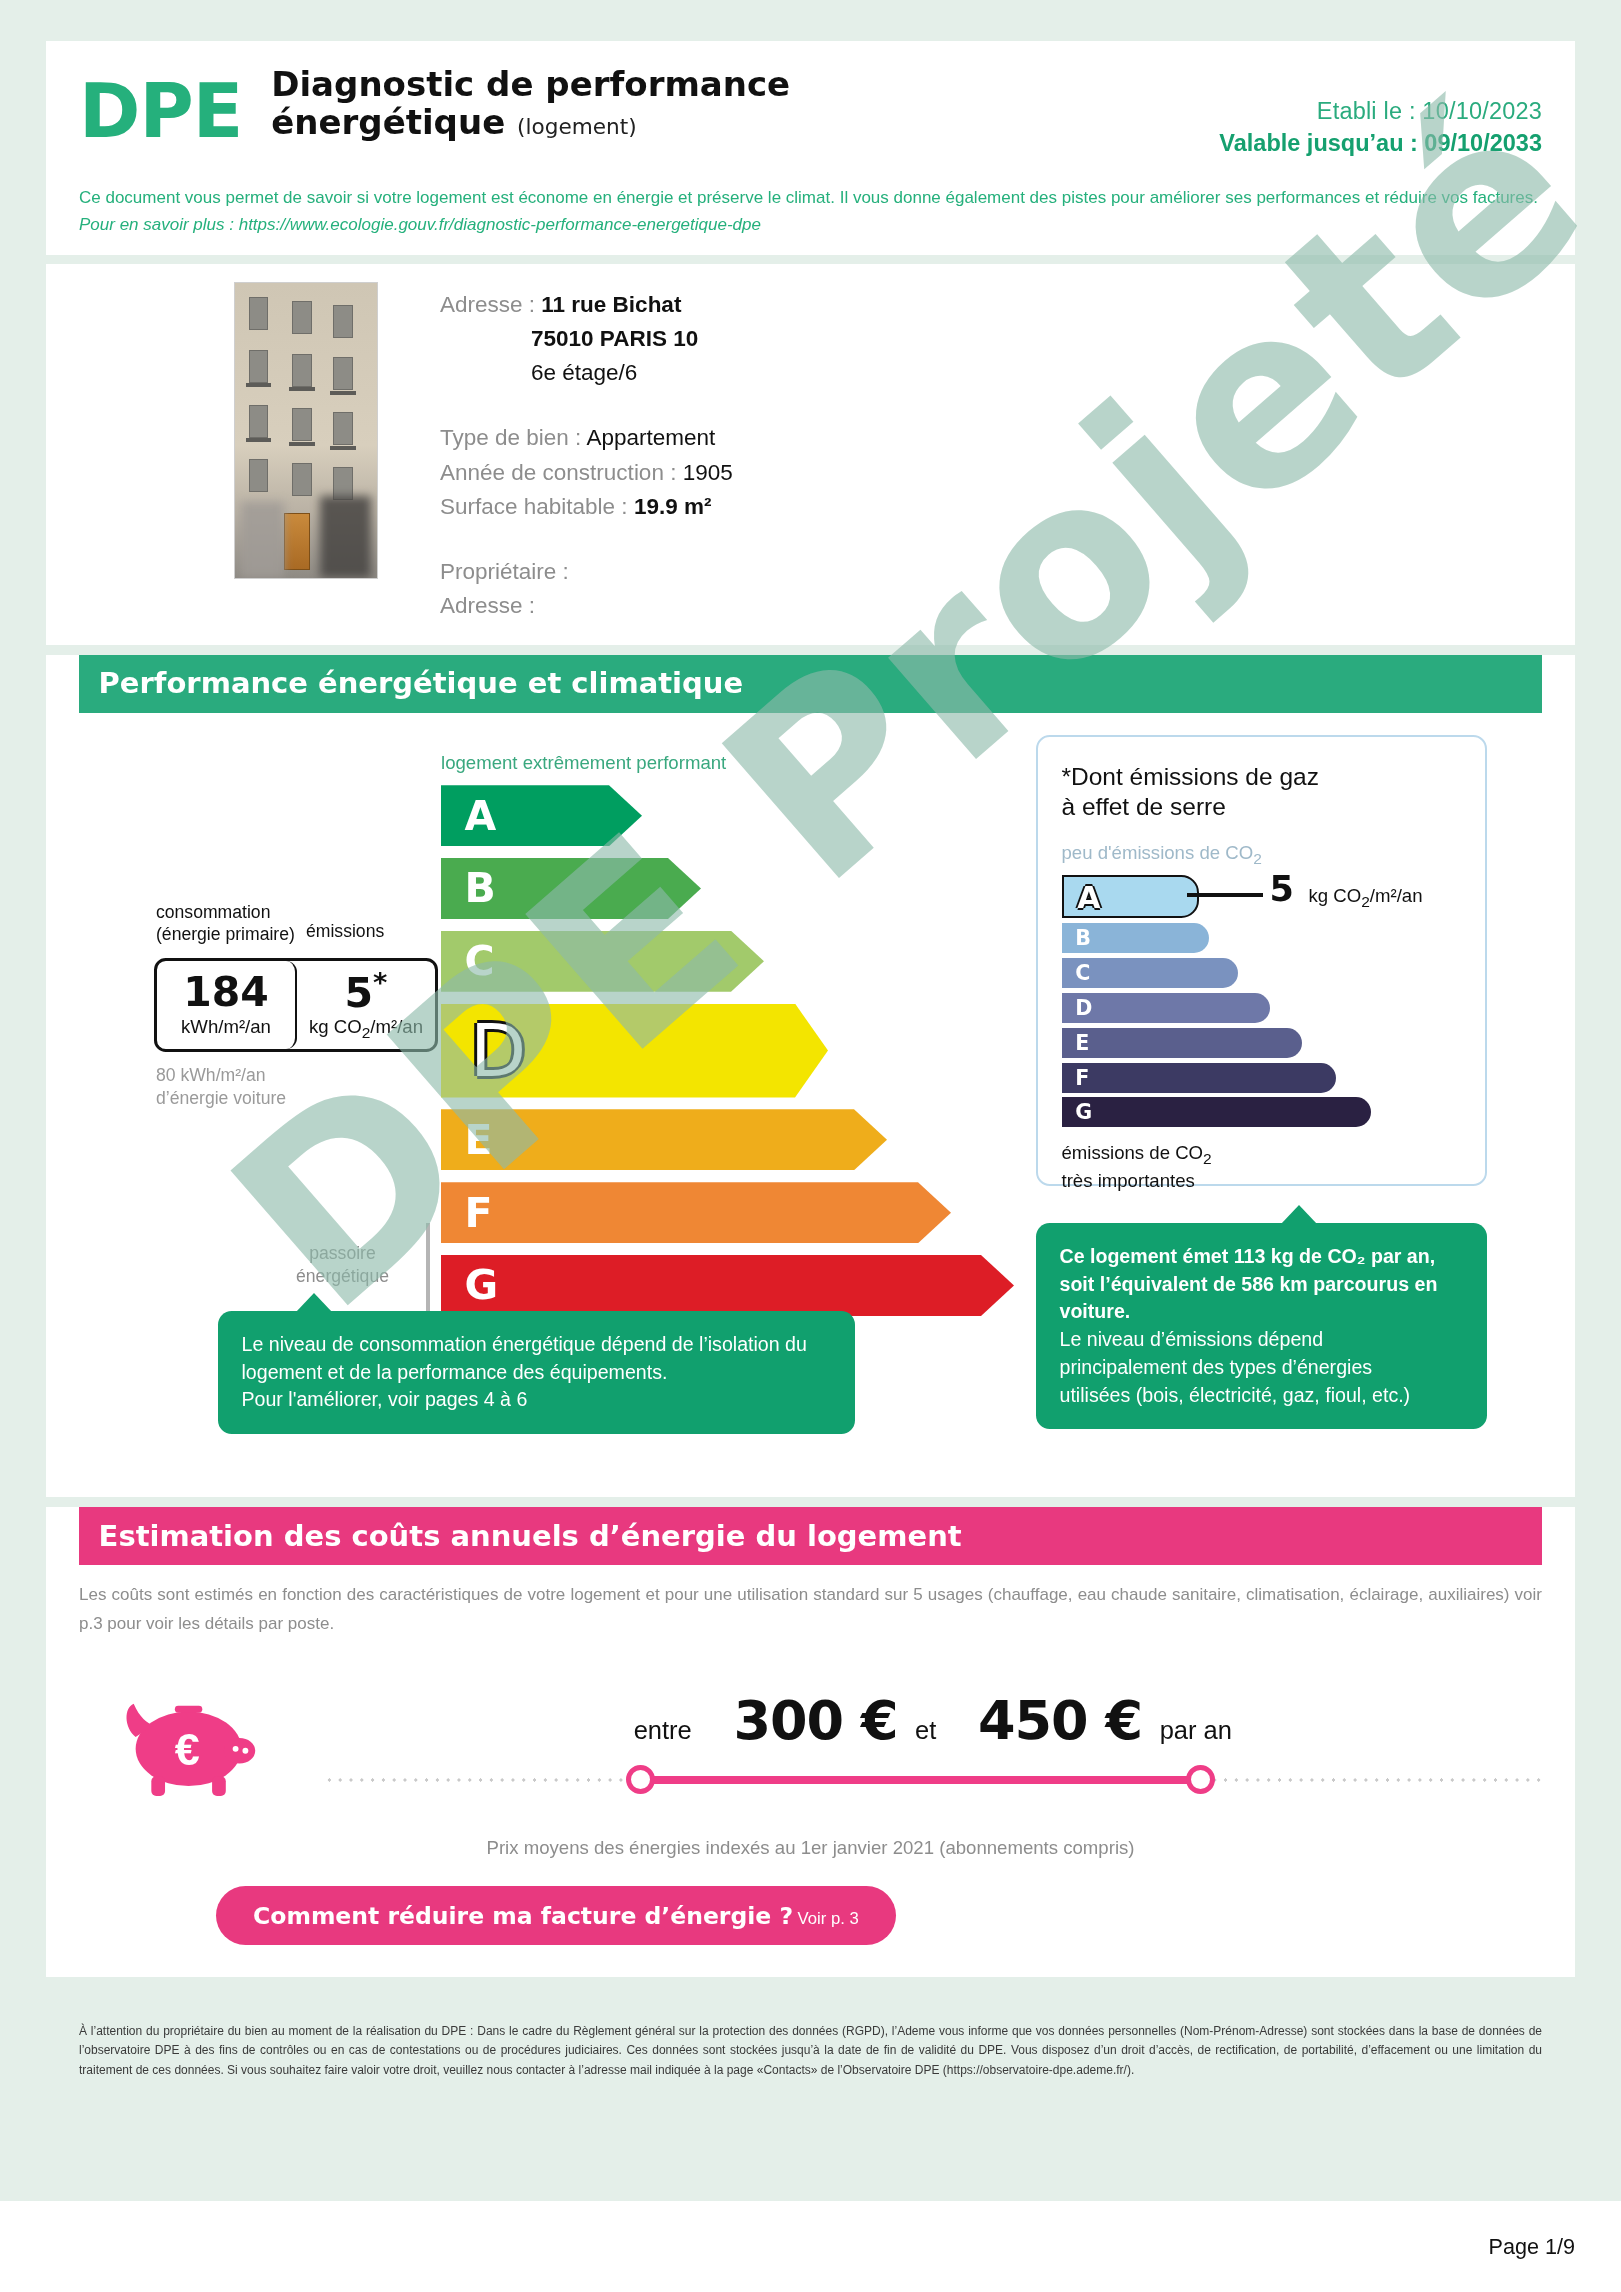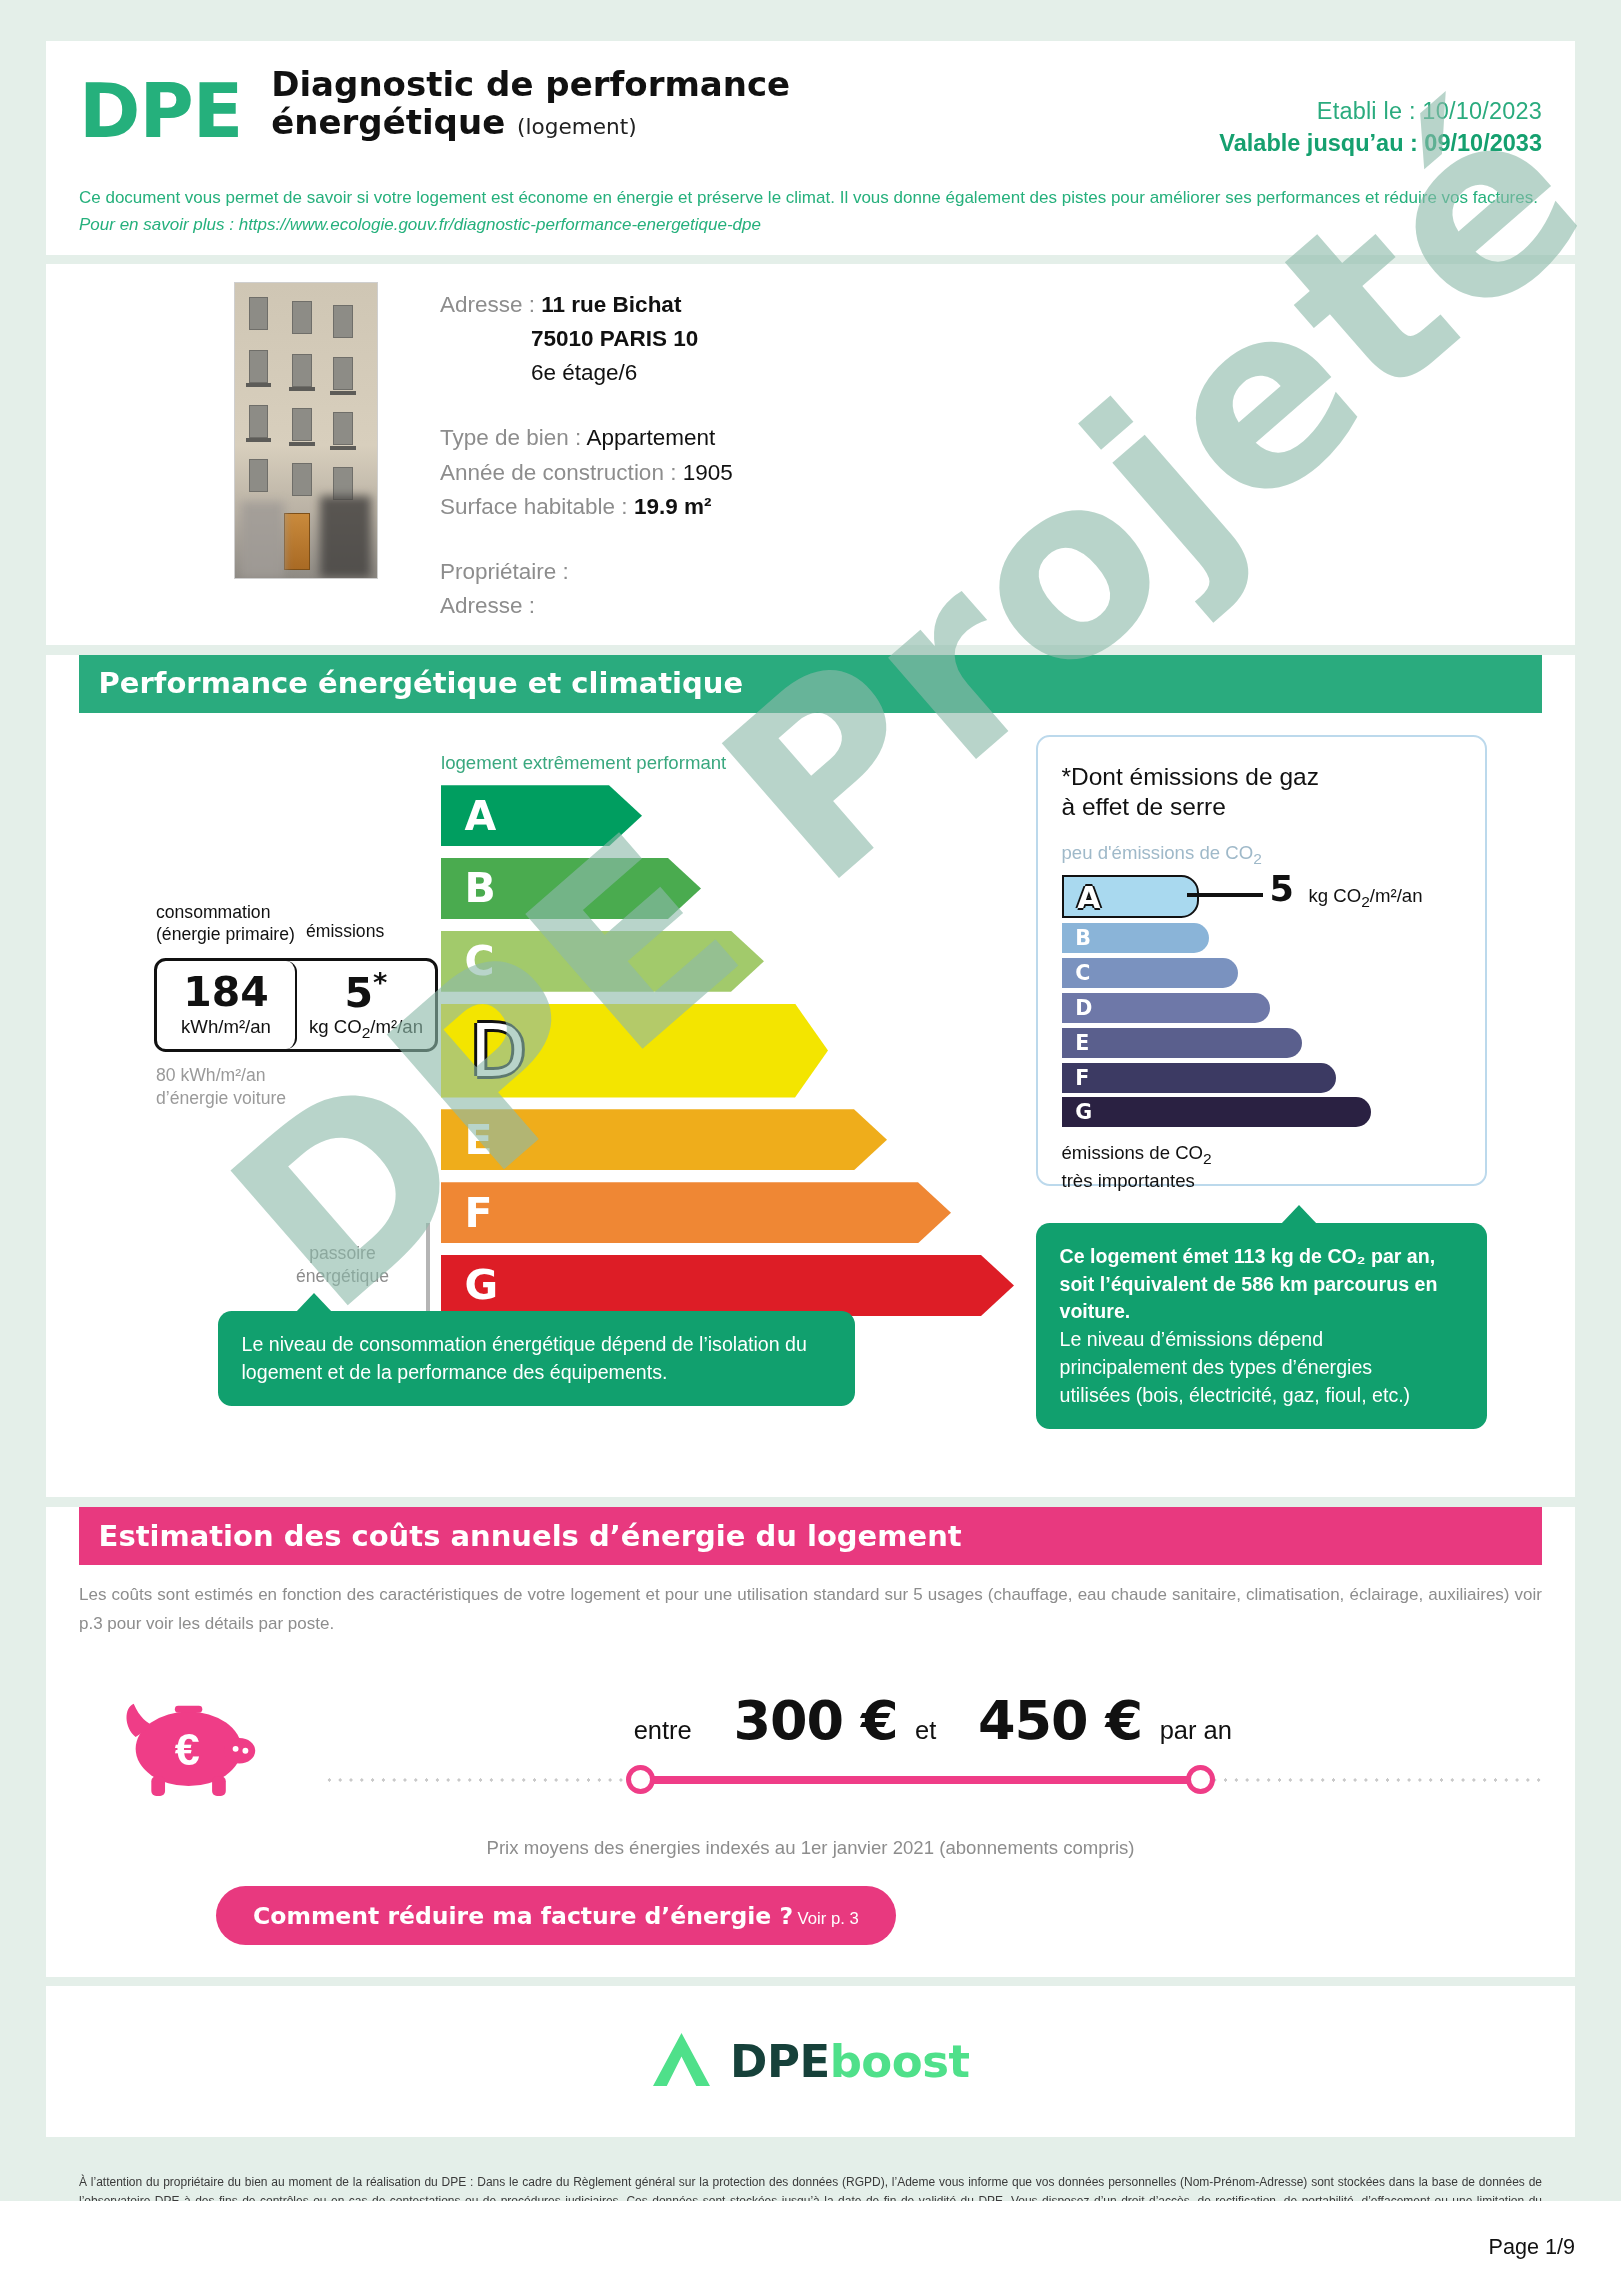--- a/index.html
+++ b/index.html
@@ -537,20 +537,21 @@
           <div class="co2-foot">
             <span>émissions de CO</span><sub>2</sub><br>
             <span>très importantes</span>
           </div>
         </div>
 
         <div class="callout callout-left">
           <div class="nub"></div>
           <p>Le niveau de consommation énergétique dépend de l’isolation du</p>
           <p>logement et de la performance des équipements.</p>
+          <p>Pour l'améliorer, voir pages 4 à 6</p>
         </div>
 
         <div class="callout callout-right">
           <div class="nub"></div>
           <p class="bold">Ce logement émet 113 kg de CO₂ par an,</p>
           <p class="bold">soit l’équivalent de 586 km parcourus en</p>
           <p class="bold">voiture.</p>
           <p>Le niveau d’émissions dépend</p>
           <p>principalement des types d’énergies</p>
           <p>utilisées (bois, électricité, gaz, fioul, etc.)</p>
@@ -604,32 +605,20 @@
 
         <div class="pink-btn">
           <span class="t1">Comment réduire ma facture d’énergie ?</span>
           <span class="t2">Voir p. 3</span>
         </div>
       </div>
     </div>
 
     <div class="gap"></div>
 
-    <div class="card">
-      <div class="brand">
-        <div class="brand-mark">
-          <svg width="61" height="57" viewBox="0 0 62 58">
-            <path d="M31 2 L60 56 L46 56 L31 26 L16 56 L2 56 Z" fill="#4fe08a"></path>
-          </svg>
-        </div>
-        <div class="brand-text">
-          <span class="a">DPE</span><span class="b">boost</span>
-        </div>
-      </div>
-    </div>
 
     <div class="gap"></div>
 
     <div class="legal">
       <p>À l’attention du propriétaire du bien au moment de la réalisation du DPE : Dans le cadre du Règlement général sur la protection des données (RGPD), l’Ademe vous informe que vos données personnelles (Nom-Prénom-Adresse) sont stockées dans la base de données de l’observatoire DPE à des fins de contrôles ou en cas de contestations ou de procédures judiciaires. Ces données sont stockées jusqu’à la date de fin de validité du DPE. Vous disposez d’un droit d’accès, de rectification, de portabilité, d’effacement ou une limitation du traitement de ces données. Si vous souhaitez faire valoir votre droit, veuillez nous contacter à l’adresse mail indiquée à la page «Contacts» de l’Observatoire DPE (https://observatoire-dpe.ademe.fr/).</p>
     </div>
 
   </div>
 
   <div class="watermark">

